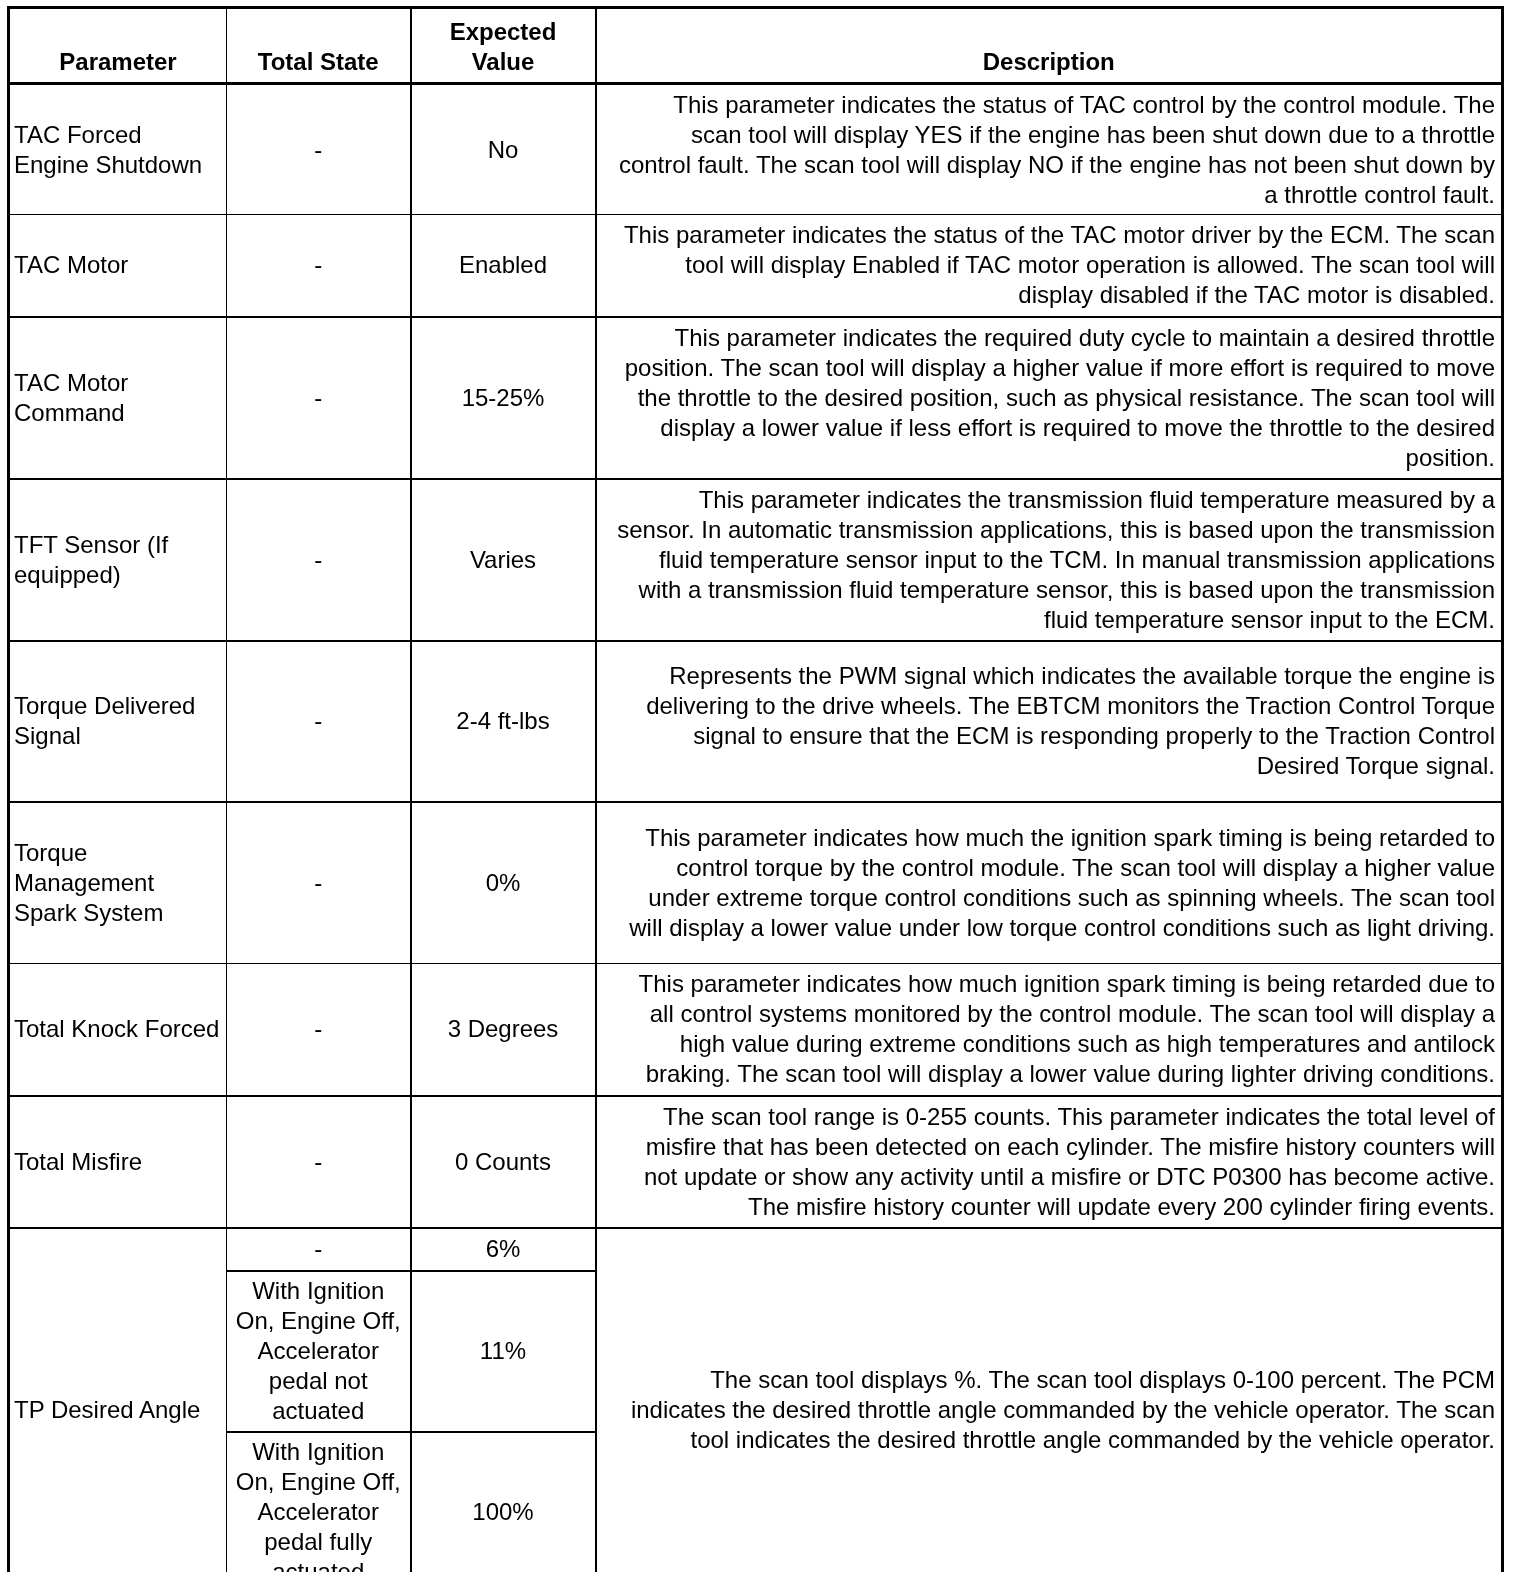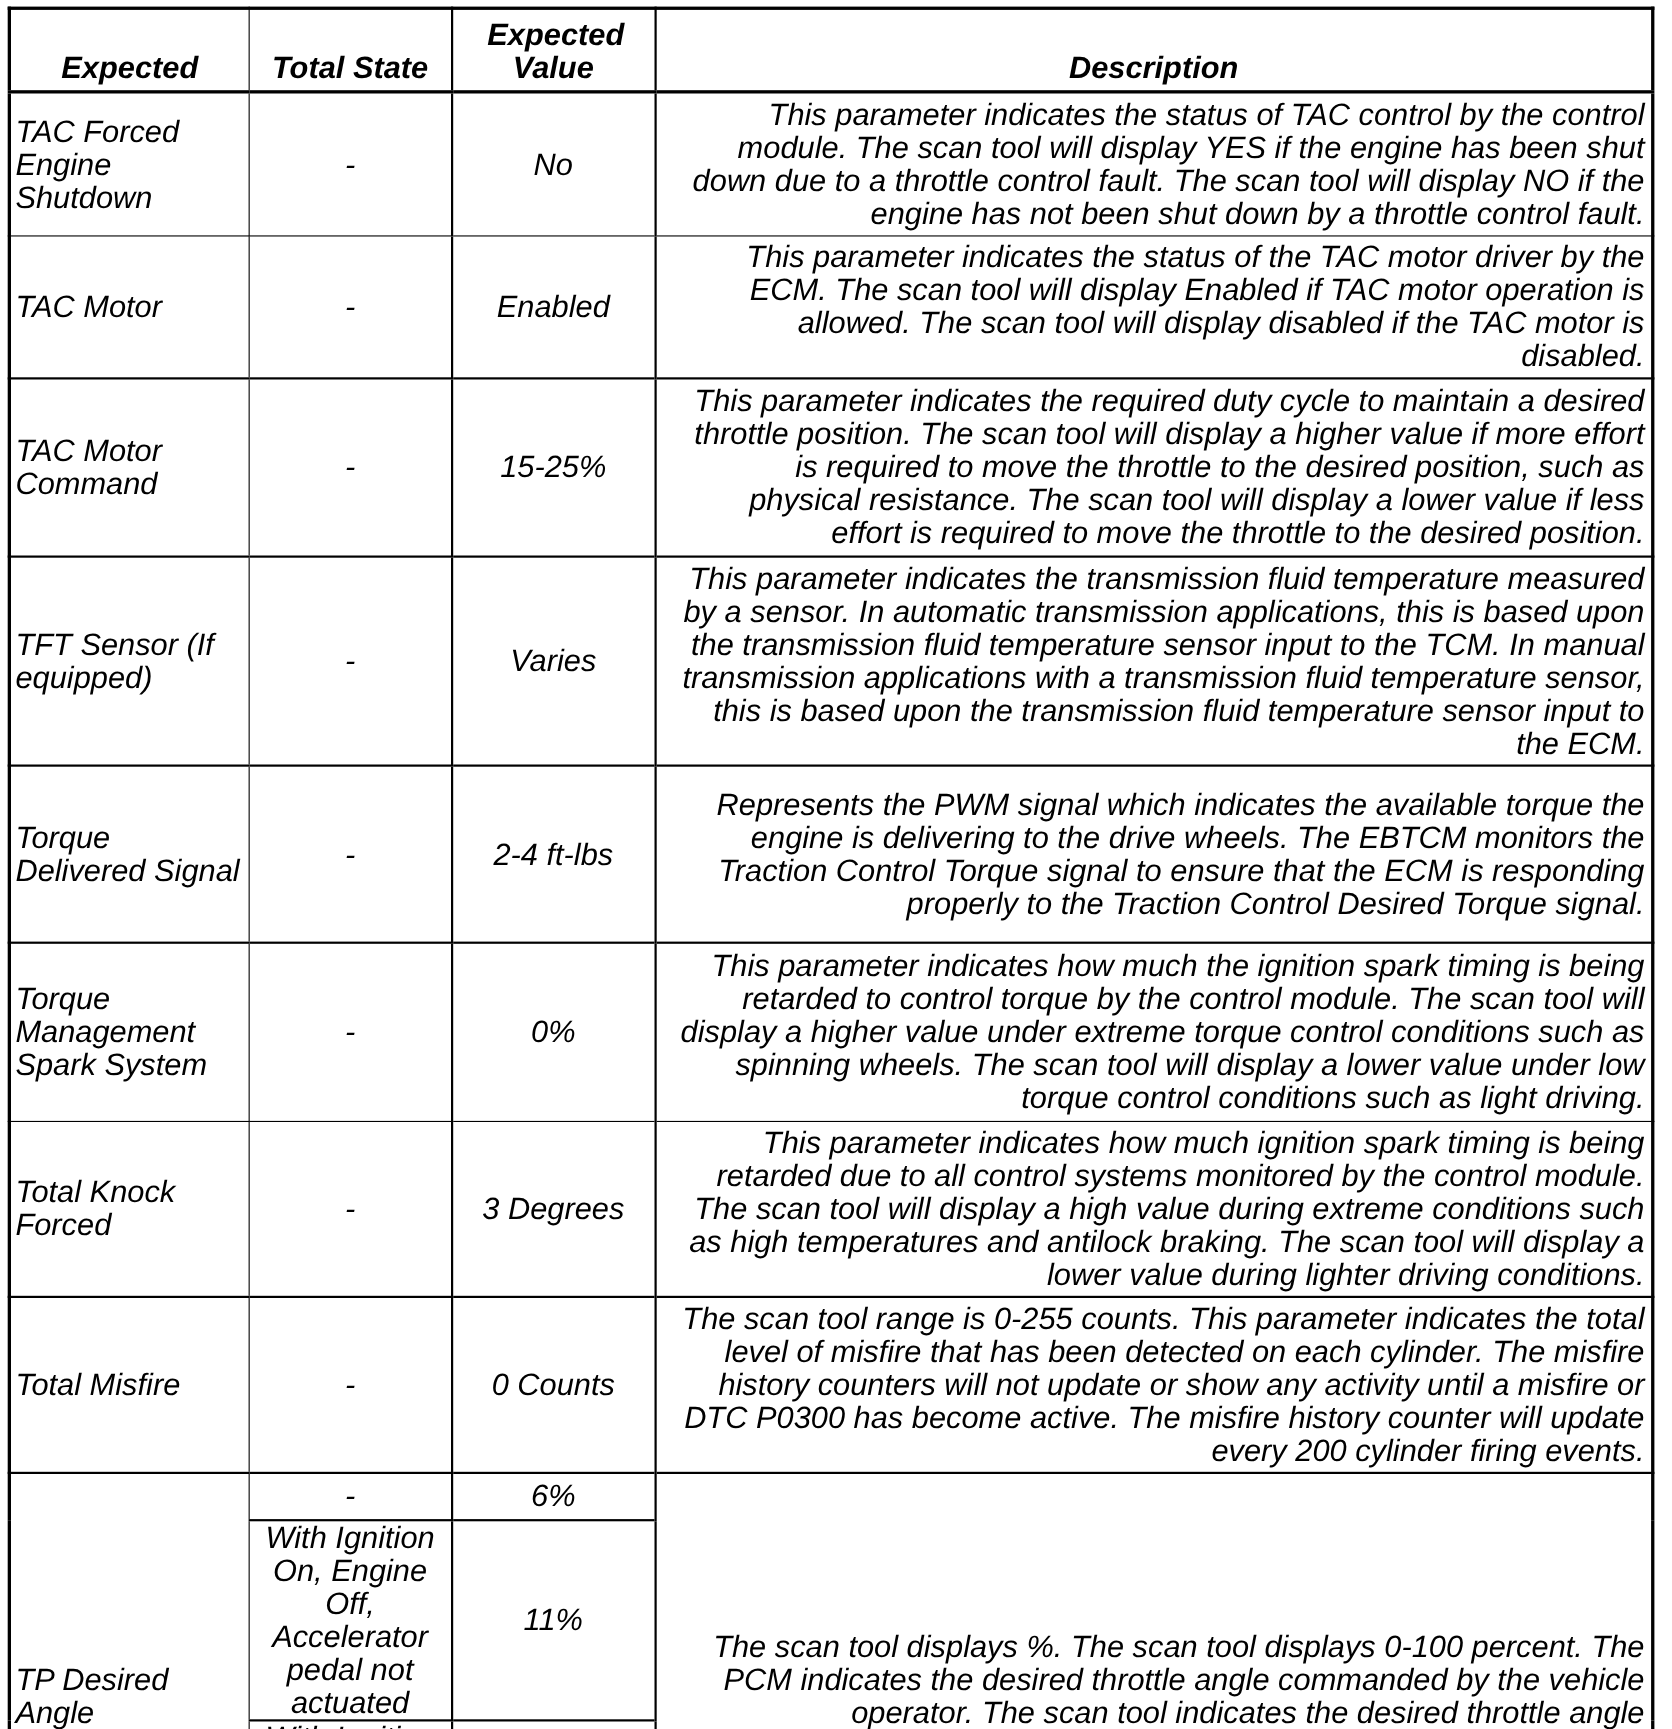--- a/index.html
+++ b/index.html
@@ -23,25 +23,24 @@
       border-collapse: collapse;
       border: 3px solid #000;
       table-layout: fixed;
     }
     .doc-table col.c1 { width: 218px; }
     .doc-table col.c2 { width: 184px; }
     .doc-table col.c3 { width: 185px; }
     .doc-table col.c4 { width: auto; }
     .doc-table th, .doc-table td {
       border: 1.5px solid #000;
-      font-size: 28px;
+      font-size: 24px;
       line-height: 30px;
       padding: 0 4px;
       vertical-align: middle;
-      font-style: italic;
     }
     .doc-table thead th {
       font-weight: bold;
       text-align: center;
       vertical-align: bottom;
       height: 68px;
       padding-bottom: 5px;
       border-bottom: 3px solid #000;
     }
     .doc-table td.param {
@@ -70,21 +69,21 @@
 
 <table class="doc-table">
   <colgroup>
     <col class="c1">
       <col class="c2">
       <col class="c3">
       <col class="c4">
   </colgroup>
   <thead>
     <tr>
-      <th>Expected</th>
+      <th>Parameter</th>
       <th>Total State</th>
       <th class="c-value"><span style="display:inline-block;width:120px;">Expected Value</span></th>
       <th>Description</th>
     </tr>
   </thead>
   <tbody>
     <tr style="height:131px;">
       <td class="param">TAC Forced Engine Shutdown</td>
       <td class="state">-</td>
       <td class="value c-value">No</td>

